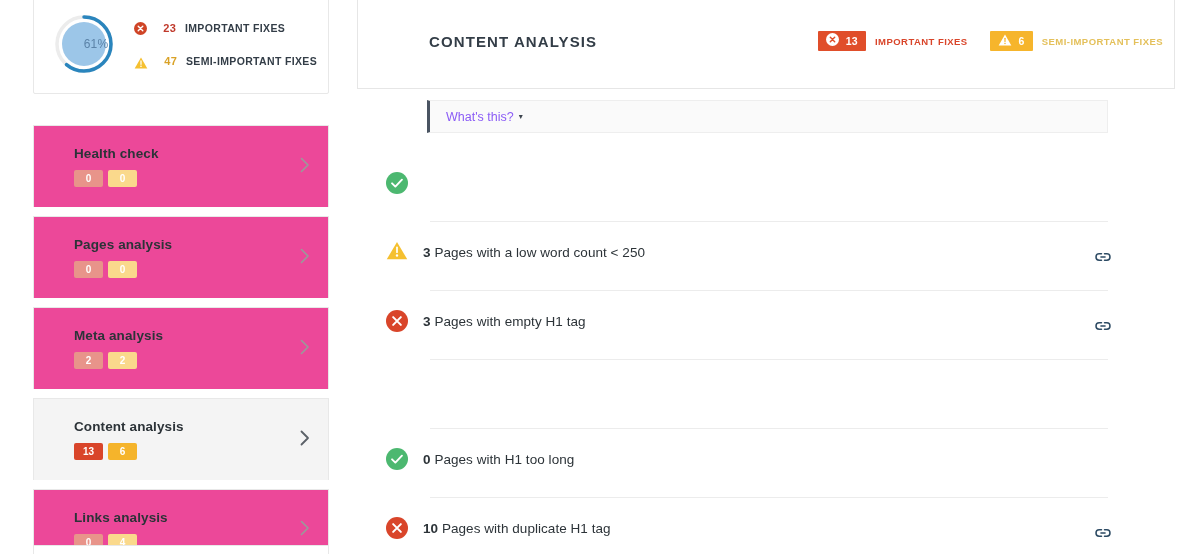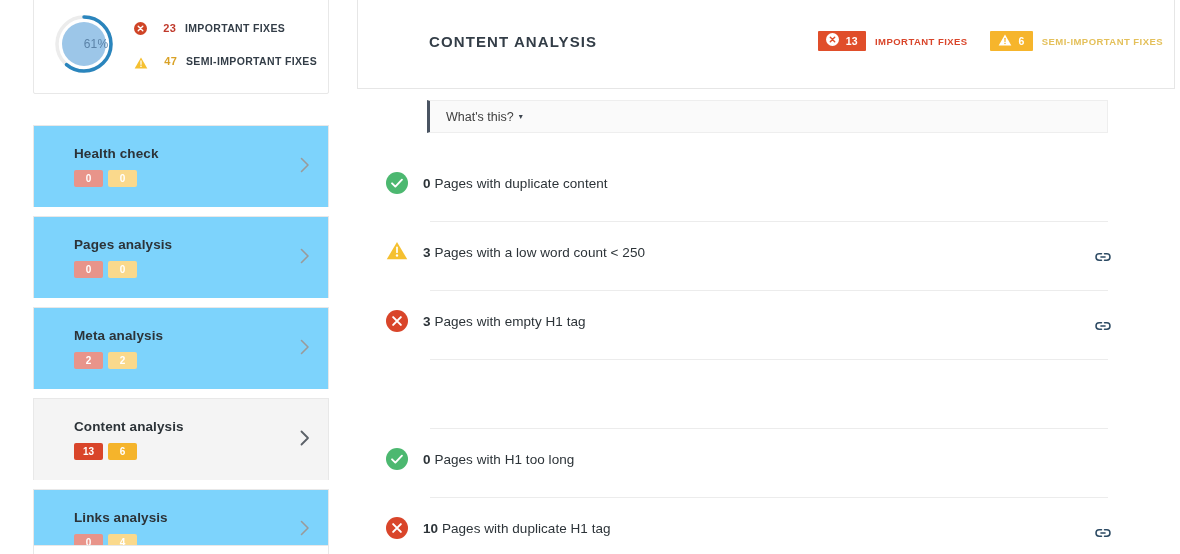--- a/index.html
+++ b/index.html
@@ -47,21 +47,21 @@
     letter-spacing: .35px; margin-left: 9px; white-space: nowrap;
   }
 
   
   .ico-x-circle { width: 13px; height: 13px; flex:0 0 13px; }
   .ico-tri { width: 14px; height: 12px; flex:0 0 14px; }
 
   
   .nav { position: absolute; left: 0; top: 125px; width: 296px; }
   .nav-item {
-    position: relative; height: 82px; background: #7dd3fc;
+    position: relative; height: 82px; background: #ec4899;
     border: 1px solid #e8e8e8; border-bottom: none;
     padding: 20px 0 0 40px;
   }
   .nav-item:last-child { border-bottom: 1px solid #e8e8e8; }
   .nav-item.active { background: #f4f4f4; }
   .nav-title {
     font-size: 13.5px; font-weight: bold; color: #2c3338;
     letter-spacing: .1px;
   }
   .badges { display: flex; margin-top: 9px; }
@@ -120,21 +120,21 @@
   .hb-label.red { color: #d9452a; }
   .hb-label.amber { color: #e4c05a; }
 
   
   .whats-this {
     position: absolute; left: 70px; top: 100px; width: 681px; height: 33px;
     background: #fafafa; border: 1px solid #eeeeee;
     border-left: 3px solid #4a5462;
     display: flex; align-items: center; padding-left: 16px;
   }
-  .whats-this-text { font-size: 12.5px; color: #404040; }
+  .whats-this-text { font-size: 12.5px; color: #8b5cf6; }
   .caret { font-size: 8px; color: #3c444e; margin-left: 5px; }
 
   
   .rows { position: absolute; left: 0; top: 153px; width: 818px; }
   .row { position: relative; height: 69px; }
   .row-inner {
     position: absolute; left: 29px; top: 0; right: 0; height: 60px;
     display: flex; align-items: center;
   }
   .row-status { width: 22px; height: 22px; flex: 0 0 22px; }
@@ -312,21 +312,20 @@
     <div class="rows">
 
       <div class="row">
         <div class="row-inner">
           <span class="row-status">
             <svg width="22" height="22" viewBox="0 0 24 24">
                 <circle cx="12" cy="12" r="12" fill="#4cb870"></circle>
                 <path d="M6.6 12.4 L10.2 15.9 L17.4 8.4" fill="none" stroke="#fff" stroke-width="2.1" stroke-linecap="round" stroke-linejoin="round"></path>
               </svg>
           </span>
-          <span class="row-text"><b>0</b> <span>Pages with duplicate content</span></span>
         </div>
         <div class="row-div"></div>
       </div>
 
       <div class="row">
         <div class="row-inner">
           <span class="row-status">
             <svg width="22" height="19" viewBox="0 0 24 21">
                 <path d="M12 1 L23.3 20.2 L0.7 20.2 Z" fill="#f5c030"></path>
                 <path d="M12 7 L12 12.4" stroke="#fff" stroke-width="1.9" stroke-linecap="round"></path>

